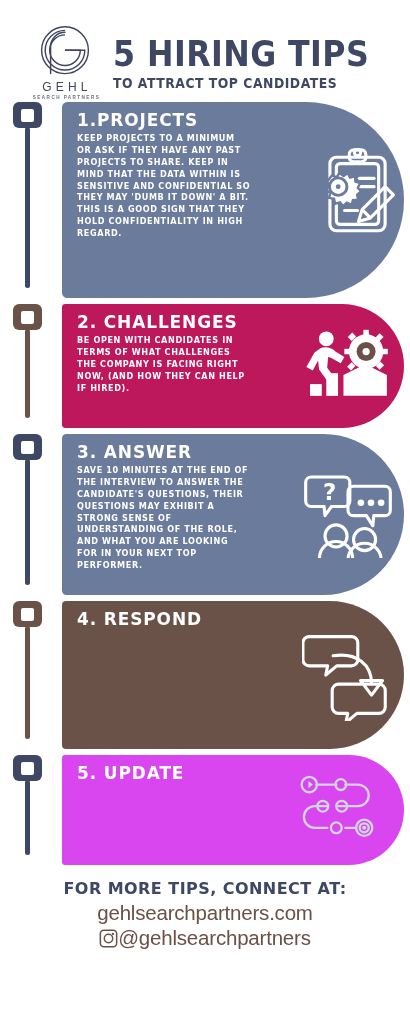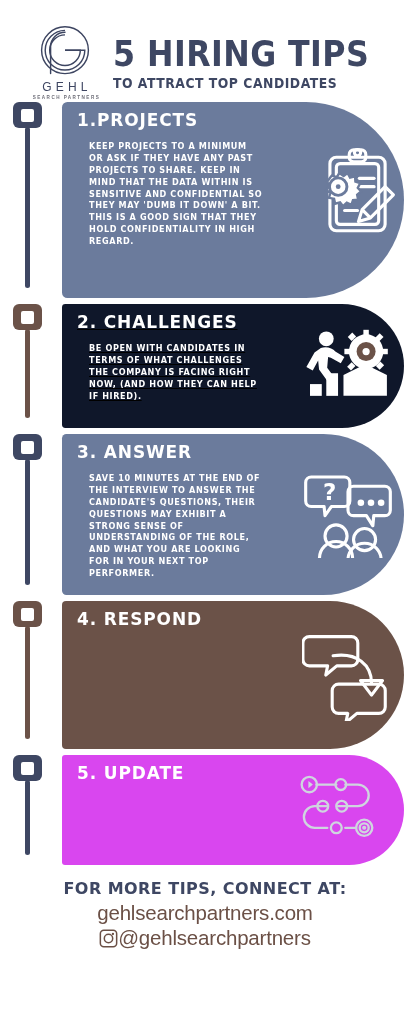--- a/index.html
+++ b/index.html
@@ -158,21 +158,21 @@
     transform: scaleX(0.97);
     transform-origin: left center;
   }
   .card-body {
     font-family: "DejaVu Sans", sans-serif;
     color: #ffffff;
     font-weight: bold;
     font-size: 8.1px;
     letter-spacing: 0.62px;
     line-height: 1.46;
-    margin: 12px;
+    margin: 0;
     position: relative;
     z-index: 2;
     max-width: 175px;
     text-transform: uppercase;
   }
   .card-icon {
     position: absolute;
     z-index: 1;
     pointer-events: none;
   }
@@ -278,21 +278,21 @@
       </div>
     </li>
 
     <li class="tip-row" style="height:124px;">
       <div class="marker-col">
         <div class="marker" style="background:#6b5248;">
           <div class="marker-inner"></div>
         </div>
         <div class="stem" style="background:#6b5248;"></div>
       </div>
-      <div class="card" style="background:#0f172a;text-decoration:underline;">
+      <div class="card" style="background:#be185d;">
         <div class="card-title">2. CHALLENGES</div>
         <div class="card-body">BE OPEN WITH CANDIDATES IN TERMS OF WHAT CHALLENGES THE COMPANY IS FACING RIGHT NOW, (AND HOW THEY CAN HELP IF HIRED).</div>
         <svg class="card-icon" style="right:14px; top:24px; width:84px; height:76px;" viewBox="0 0 92 84">
           <g fill="#ffffff">
             <circle cx="22" cy="12" r="8.2"></circle>
             <path d="M16 22 c6 -2 13 0 16 4 l10 6 -4 7 -11 -6 -3 -1 -1 12 9 12 -7 5 -11 -15 -1 -10 -6 11 -7 -4 9 -16z"></path>
             <rect x="4" y="62" width="13" height="13"></rect>
             <rect x="22" y="50" width="13" height="25"></rect>
             <path d="M41 52 l24 -12 24 12 v23 h-48z"></path>
             <circle cx="66" cy="26" r="19"></circle>

